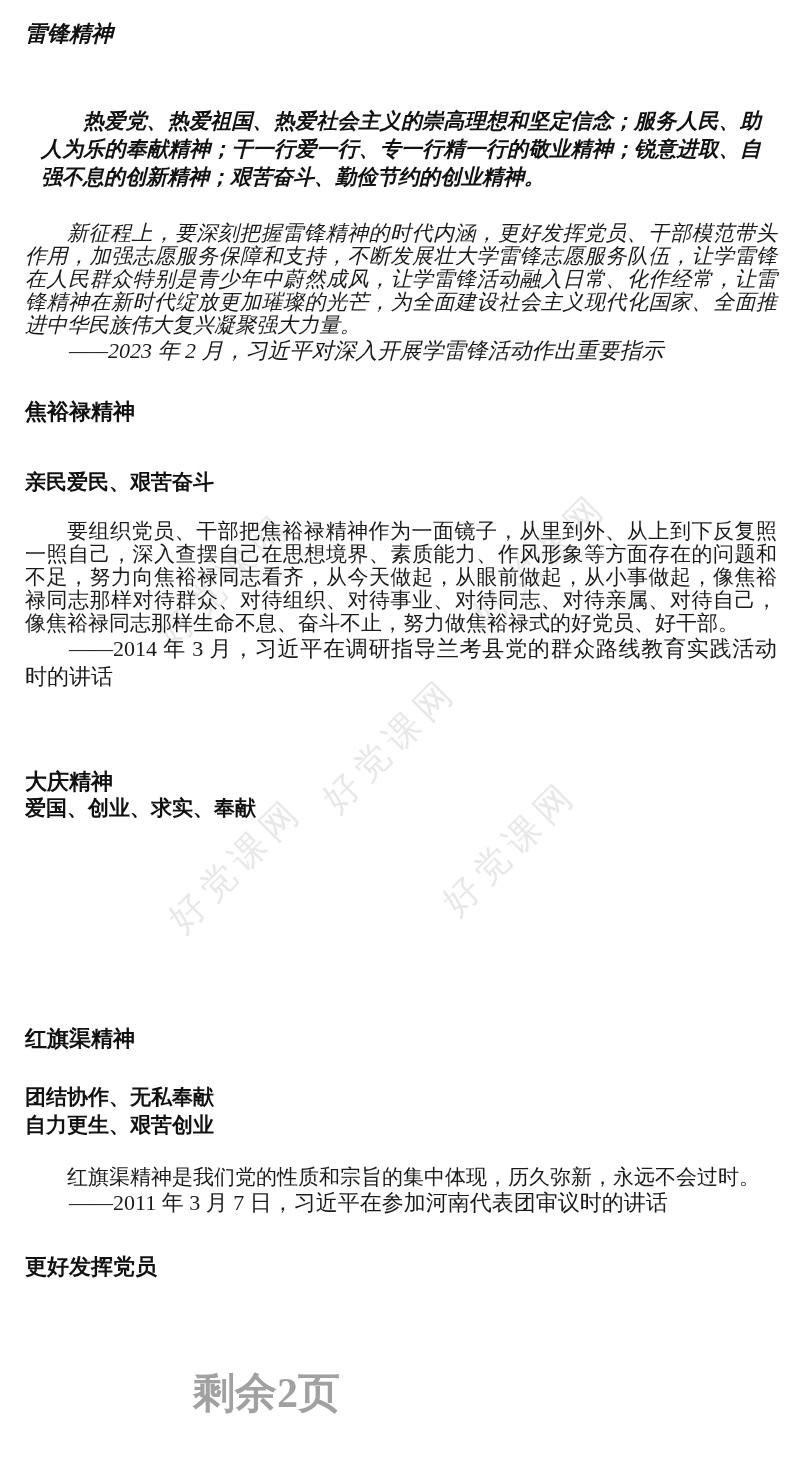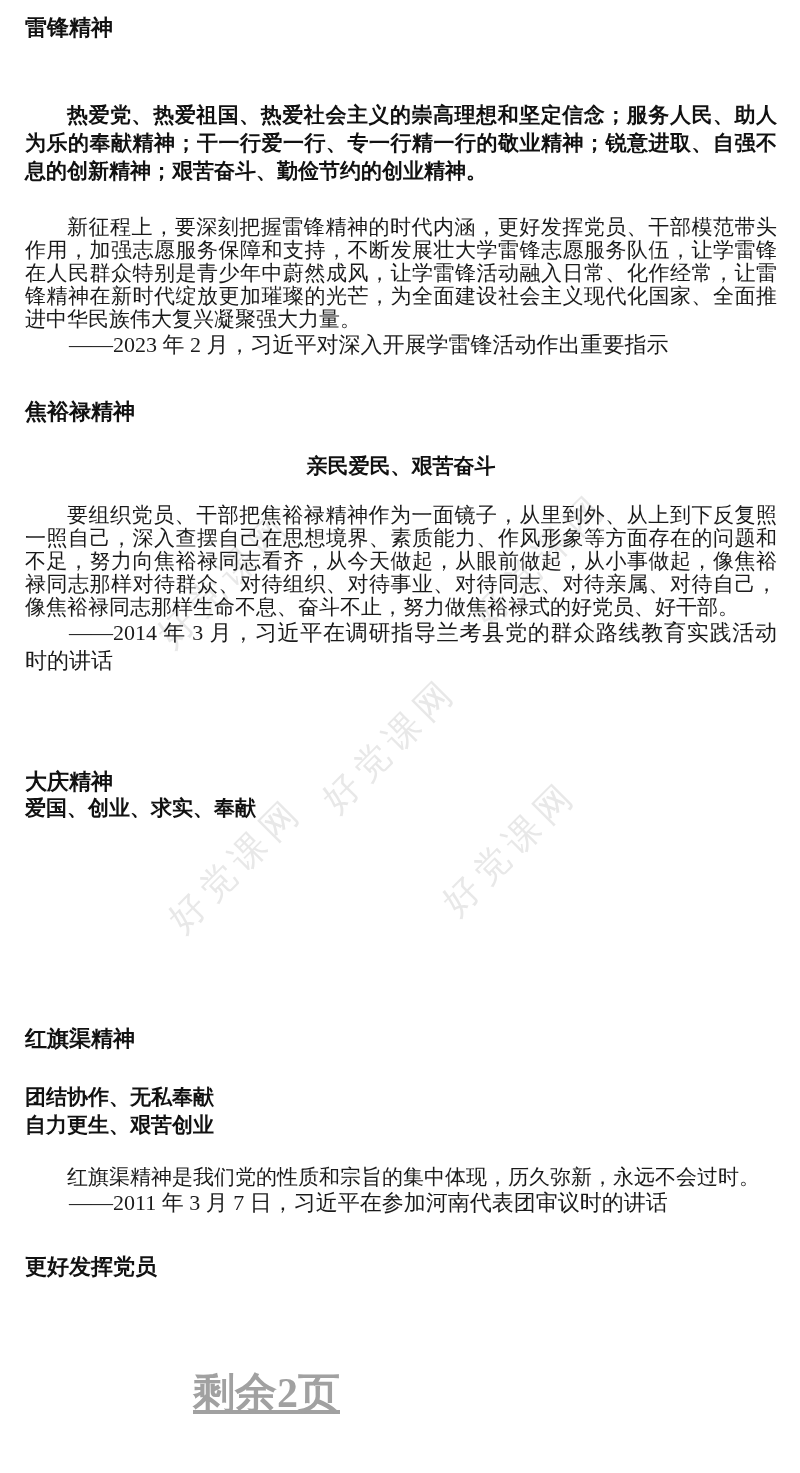--- a/index.html
+++ b/index.html
@@ -43,21 +43,21 @@
   }
   .motto p {
     margin: 0;
     font-family: "Liberation Sans", "DejaVu Sans", sans-serif;
     font-weight: 700;
     font-size: 21px;
     line-height: 28px;
     color: #111111;
   }
   .lead {
-    margin: 0;
+    margin: 16px;
     font-family: "Liberation Sans", "DejaVu Sans", sans-serif;
     font-weight: 700;
     font-size: 21px;
     line-height: 28px;
     text-indent: 2em;
     text-align: justify;
     color: #111111;
   }
   .para {
     margin: 0;
@@ -78,46 +78,45 @@
     left: 193px;
     top: 1369px;
     display: flex;
     font-family: "Liberation Serif", "DejaVu Serif", serif;
     font-weight: 700;
     font-size: 42px;
     line-height: 48px;
     color: #a1a1a1;
     white-space: nowrap;
     cursor: pointer;
-    text-decoration: underline;
   }
 </style>
 </head>
 <body>
 
 <div class="page">
 
   <div class="wm-layer">
     <span class="wm" style="left:225px; top:580px;">好党课网</span>
     <span class="wm" style="left:540px; top:560px;">好党课网</span>
     <span class="wm" style="left:390px; top:745px;">好党课网</span>
     <span class="wm" style="left:236px; top:865px;">好党课网</span>
     <span class="wm" style="left:510px; top:848px;">好党课网</span>
   </div>
 
-  <section class="sec" style="top:16px;">
+  <section class="sec" style="top:22px;font-style:italic;">
     <h2 class="title">雷锋精神</h2>
     <p class="lead" style="margin-top:61px;">热爱党、热爱祖国、热爱社会主义的崇高理想和坚定信念；服务人民、助人为乐的奉献精神；干一行爱一行、专一行精一行的敬业精神；锐意进取、自强不息的创新精神；艰苦奋斗、勤俭节约的创业精神。</p>
     <p class="para" style="margin-top:31px;">新征程上，要深刻把握雷锋精神的时代内涵，更好发挥党员、干部模范带头作用，加强志愿服务保障和支持，不断发展壮大学雷锋志愿服务队伍，让学雷锋在人民群众特别是青少年中蔚然成风，让学雷锋活动融入日常、化作经常，让雷锋精神在新时代绽放更加璀璨的光芒，为全面建设社会主义现代化国家、全面推进中华民族伟大复兴凝聚强大力量。</p>
     <p class="attr">——2023 年 2 月，习近平对深入开展学雷锋活动作出重要指示</p>
   </section>
 
   <section class="sec" style="top:400px;">
     <h2 class="title">焦裕禄精神</h2>
-    <div class="motto" style="margin-top:28px;text-align:center;">
+    <div class="motto" style="margin-top:44px;">
       <p>亲民爱民、艰苦奋斗</p>
     </div>
     <p class="para" style="margin-top:24px;">要组织党员、干部把焦裕禄精神作为一面镜子，从里到外、从上到下反复照一照自己，深入查摆自己在思想境界、素质能力、作风形象等方面存在的问题和不足，努力向焦裕禄同志看齐，从今天做起，从眼前做起，从小事做起，像焦裕禄同志那样对待群众、对待组织、对待事业、对待同志、对待亲属、对待自己，像焦裕禄同志那样生命不息、奋斗不止，努力做焦裕禄式的好党员、好干部。</p>
     <p class="attr">——2014 年 3 月，习近平在调研指导兰考县党的群众路线教育实践活动时的讲话</p>
   </section>
 
   <section class="sec" style="top:770px;">
     <h2 class="title">大庆精神</h2>
     <div class="motto" style="">
       <p>爱国、创业、求实、奉献</p>

